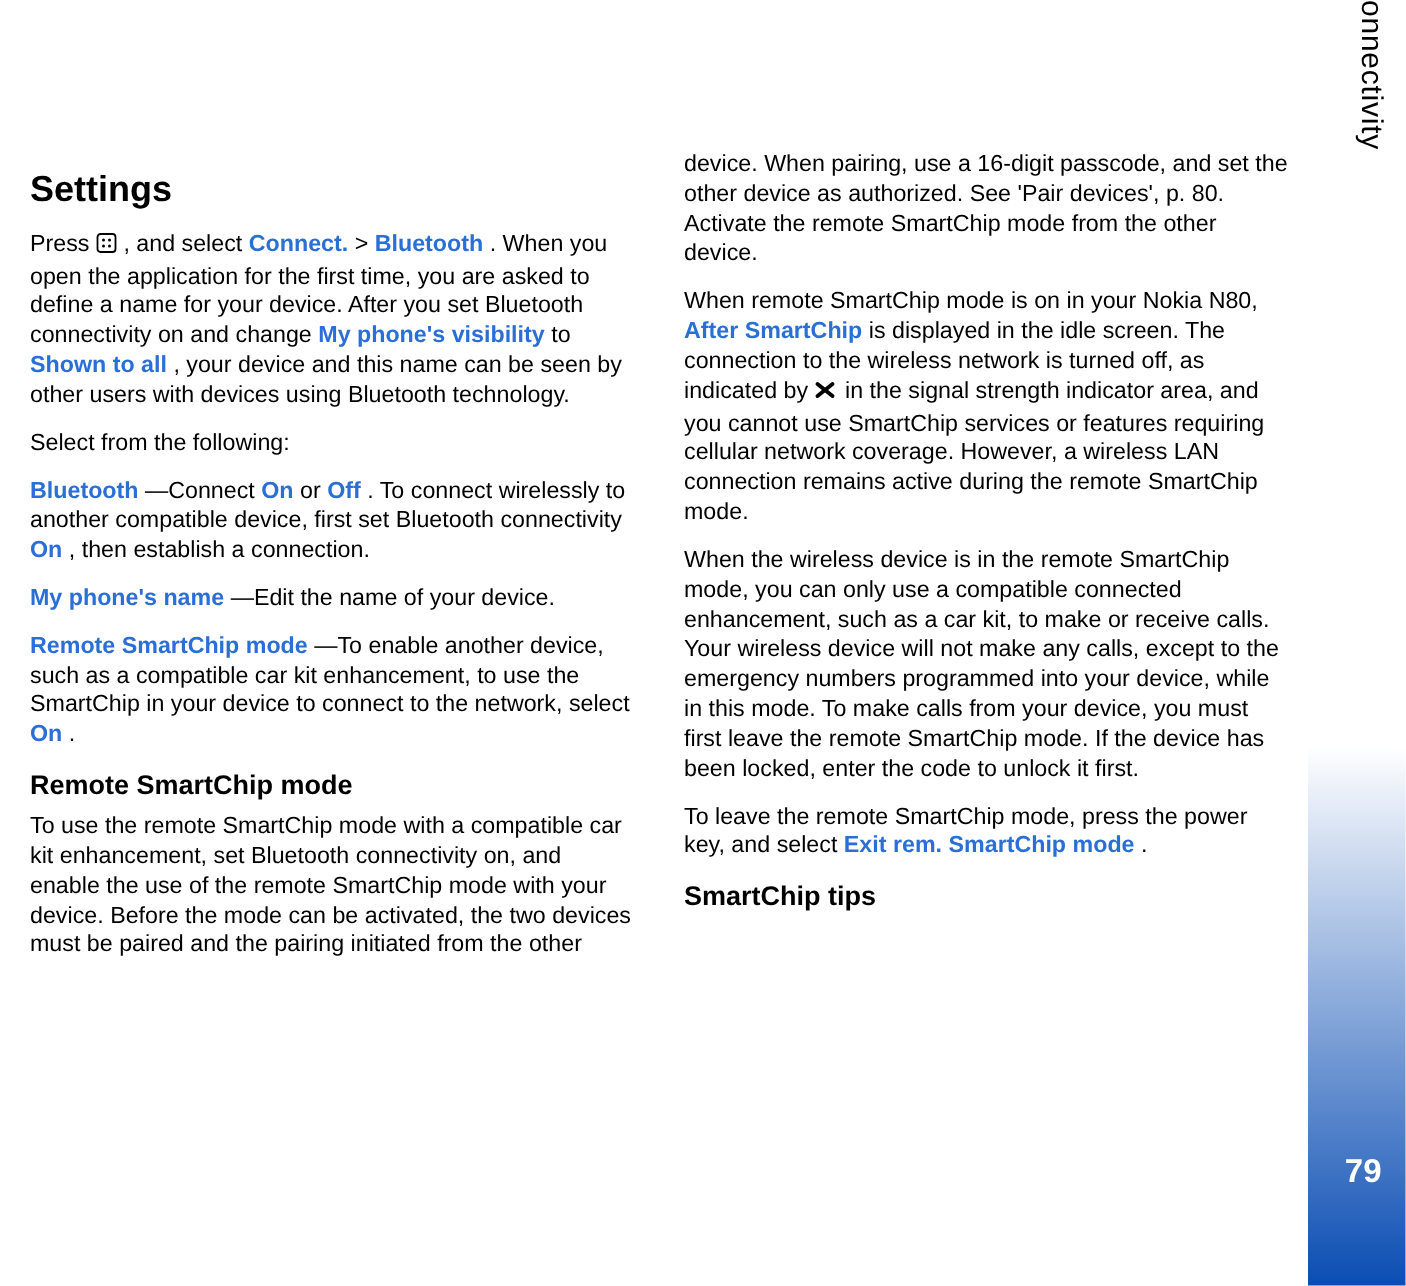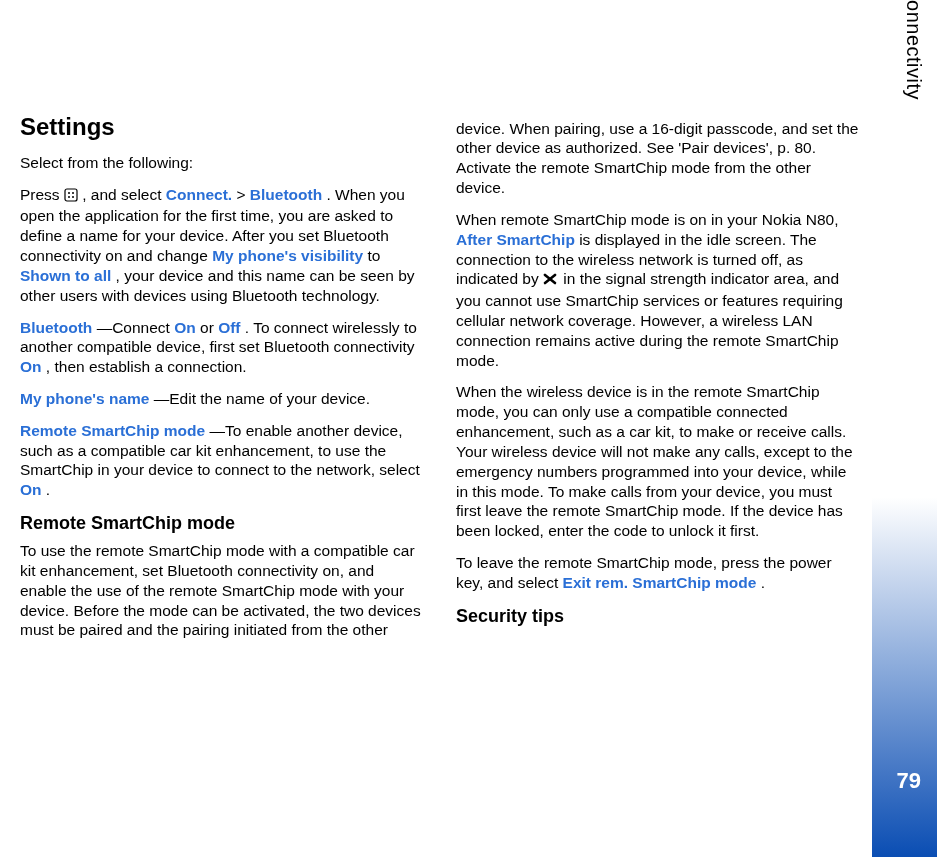--- a/index.html
+++ b/index.html
@@ -14,21 +14,20 @@
     position: relative;
     overflow: hidden;
   }
   .page {
     position: absolute;
     left: 20px;
     top: 100px;
     width: 840px;
     display: flex;
     gap: 32px;
-    align-items: center;
   }
   .col {
     width: 406px;
     font-size: 15.5px;
     line-height: 1.28;
   }
   h1.settings {
     font-size: 24px;
     font-weight: bold;
     margin: 12px 0 10px 0;
@@ -73,22 +72,20 @@
   }
 </style>
 </head>
 <body>
 
 <div class="page">
 
   <div class="col">
     <h1 class="settings">Settings</h1>
 
-    <p>Select from the following:</p>
-
     <p>
       <span>Press </span>
       <span class="menu-icon">
         <svg width="14" height="14" viewBox="0 0 14 14">
             <rect x="1" y="1" width="12" height="12" rx="2" fill="none" stroke="#000" stroke-width="1.2"></rect>
             <circle cx="5" cy="5" r="1" fill="#000"></circle>
             <circle cx="9" cy="5" r="1" fill="#000"></circle>
             <circle cx="5" cy="9" r="1" fill="#000"></circle>
             <circle cx="9" cy="9" r="1" fill="#000"></circle>
           </svg>
@@ -96,20 +93,22 @@
       <span> , and select </span>
       <span class="b">Connect.</span>
       <span> &gt; </span>
       <span class="b">Bluetooth</span>
       <span>. When you open the application for the first time, you are asked to define a name for your device. After you set Bluetooth connectivity on and change </span>
       <span class="b">My phone's visibility</span>
       <span> to </span>
       <span class="b">Shown to all</span>
       <span>, your device and this name can be seen by other users with devices using Bluetooth technology.</span>
     </p>
+
+    <p>Select from the following:</p>
 
     <p>
       <span class="b">Bluetooth</span>
       <span>—Connect </span>
       <span class="b">On</span>
       <span> or </span>
       <span class="b">Off</span>
       <span>. To connect wirelessly to another compatible device, first set Bluetooth connectivity </span>
       <span class="b">On</span>
       <span>, then establish a connection.</span>
@@ -150,21 +149,21 @@
     </p>
 
     <p>When the wireless device is in the remote SmartChip mode, you can only use a compatible connected enhancement, such as a car kit, to make or receive calls. Your wireless device will not make any calls, except to the emergency numbers programmed into your device, while in this mode. To make calls from your device, you must first leave the remote SmartChip mode. If the device has been locked, enter the code to unlock it first.</p>
 
     <p>
       <span>To leave the remote SmartChip mode, press the power key, and select </span>
       <span class="b">Exit rem. SmartChip mode</span>
       <span>.</span>
     </p>
 
-    <h2 class="sub">Security tips</h2>
+    <h2 class="sub">SmartChip tips</h2>
 
   </div>
 
 </div>
 
 <div class="sidebar">
   <div class="sidelabel">Connectivity</div>
   <div class="pagenum">79</div>
 </div>
 

